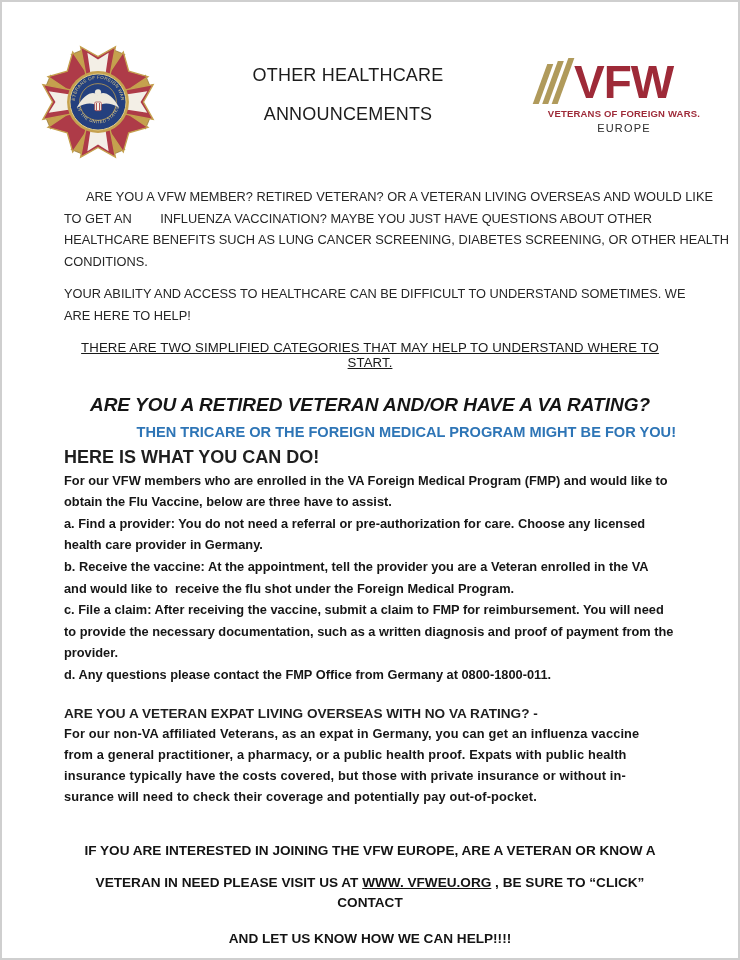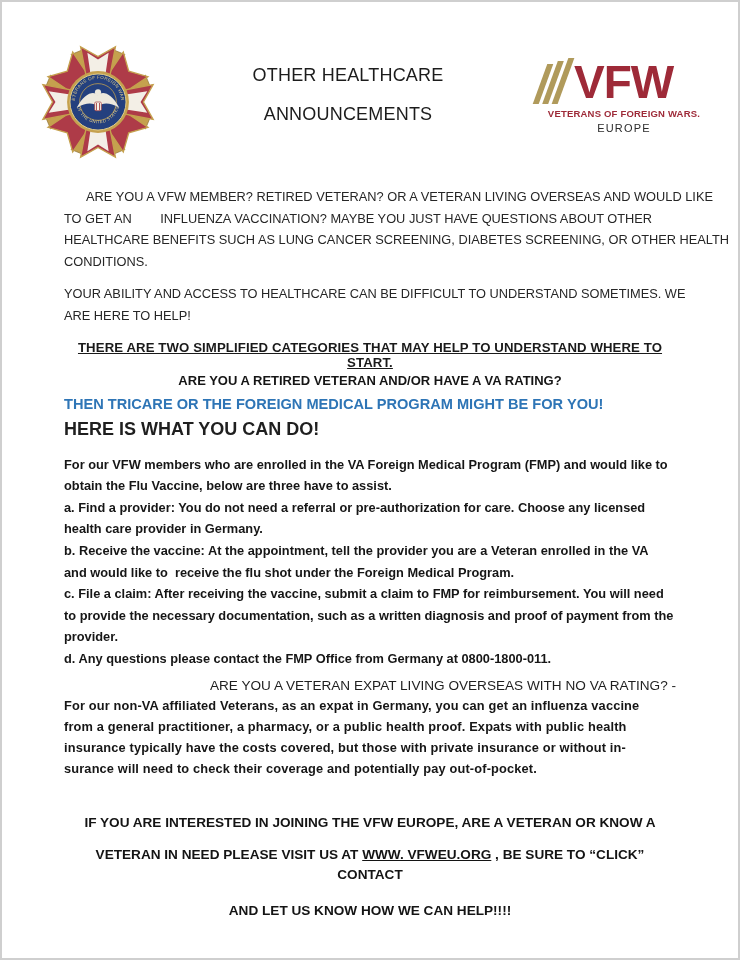--- a/index.html
+++ b/index.html
@@ -23,29 +23,29 @@
   .vfw-sub { font-size:9.5px; font-weight:700; color:#9e2a38; margin-top:4px; letter-spacing:.2px; white-space:nowrap; }
   .vfw-region { font-size:11px; font-weight:400; color:#2b2b2b; margin-top:3px; letter-spacing:1.2px; }
   
   .content { padding:0 62px; }
   .line { white-space:pre; font-size:12.8px; line-height:21.6px; }
   .caps { color:#262626; }
   .indent { padding-left:22px; }
   .p1 { margin-top:26px; }
   .p2 { margin-top:11px; }
   .divider-heading {
-    margin-top:13px; text-align:center; font-weight:700; font-size:13.2px;
+    margin-top:13px; text-align:center; font-weight:400; font-size:13.2px;
     text-decoration:underline; letter-spacing:.1px; color:#1a1a1a;
   }
-  .q-heading { margin-top:3px; text-align:center; font-weight:700; font-size:13px; color:#151515; }
-  .answer-heading { margin-top:8px; text-align:left; font-weight:700; font-size:14.6px; color:#2e75b6; }
+  .q-heading { margin-top:24px; text-align:center; font-weight:700; font-size:19px; color:#151515;font-style:italic; }
+  .answer-heading { margin-top:8px; text-align:right; font-weight:700; font-size:14.6px; color:#2e75b6; }
   .lead-heading { margin-top:7px; font-weight:700; font-size:18px; }
-  .bold-par { margin-top:14px; }
+  .bold-par { margin-top:2px; }
   .bold-par .line, .bold { font-weight:700; color:#161616; }
-  .q2-heading { margin-top:8px; text-align:right; font-weight:400; font-size:13.6px; }
+  .q2-heading { margin-top:20px; text-align:left; font-weight:700; font-size:13.6px; }
   .expat-par { margin-top:2px; }
   .expat-par .line { line-height:21.2px; letter-spacing:.15px; }
   
   .footer { margin-top:34px; text-align:center; font-weight:700; font-size:13.6px; color:#141414; }
   .footer-l1 { line-height:20px; }
   .footer-l2 { margin-top:12px; line-height:20px; }
   .footer-l3 { margin-top:16px; line-height:20px; }
   .site-link { text-decoration:underline; }
 </style>
 </head>

